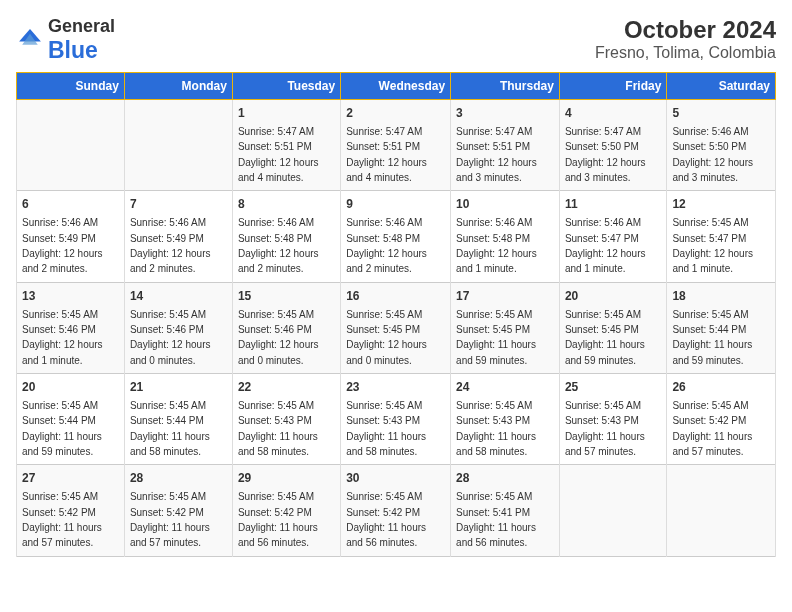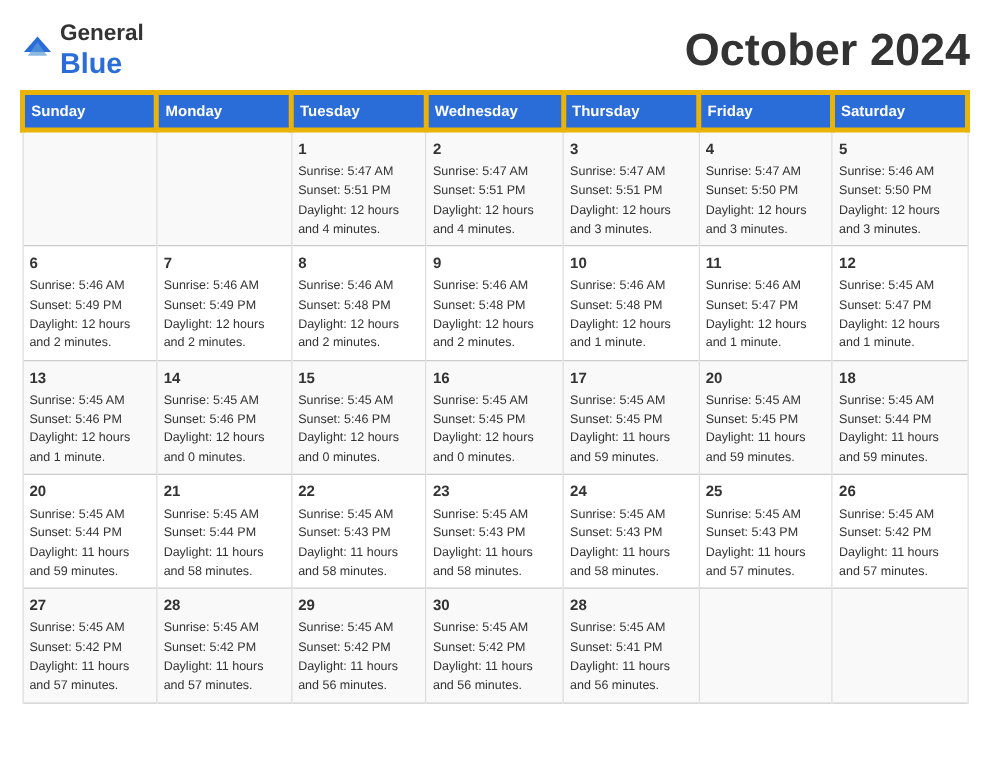--- a/index.html
+++ b/index.html
@@ -6,57 +6,57 @@
     body {
       font-family: Arial, sans-serif;
       background: #fff;
       width: 792px;
       min-height: 612px;
       padding: 16px;
     }
     .header {
       display: flex;
       justify-content: space-between;
-      align-items: center;
+      align-items: flex-start;
       margin-bottom: 8px;
     }
     .logo {
       display: flex;
       align-items: center;
       gap: 4px;
     }
     .logo-icon {
       width: 28px;
       height: 28px;
     }
     .title-block {
       text-align: right;
     }
     .month-title {
-      font-size: 36px;
+      font-size: 24px;
       font-weight: bold;
       color: #333;
     }
     .location-title {
       font-size: 16px;
       color: #555;
     }
     table {
       width: 100%;
       border-collapse: collapse;
       font-size: 11px;
     }
     thead tr th {
       background-color: #2a6dd9;
       color: #fff;
-      text-align: left;
+      text-align: right;
       padding: 6px 5px;
       font-size: 12px;
       font-weight: bold;
-      border: 4px solid #eab308;
+      border: 1px solid #eab308;
     }
     tbody tr {
       border-bottom: 1px solid #ccc;
     }
     tbody tr td {
       vertical-align: top;
       padding: 5px 5px;
       border-right: 1px solid #ddd;
       border-left: 1px solid #ddd;
       min-height: 80px;
@@ -93,20 +93,21 @@
       <polygon points="18,4 32,20 4,20" fill="#2a6dd9"></polygon>
       <polygon points="18,10 28,24 8,24" fill="#5b9bd5" opacity="0.7"></polygon>
     </svg>
     <div>
       <span style="font-size:18px;font-weight:bold;color:#333;">General</span><br>
       <span style="font-size:23px;font-weight:bold;color:#2a6dd9;">Blue</span>
     </div>
   </div>
   <div class="title-block">
     <div class="month-title">October 2024</div>
+    <div class="location-title">Fresno, Tolima, Colombia</div>
   </div>
 </div>
 
 <table>
   <thead>
     <tr>
     <th>Sunday</th>
         <th>Monday</th>
         <th>Tuesday</th>
         <th>Wednesday</th>

